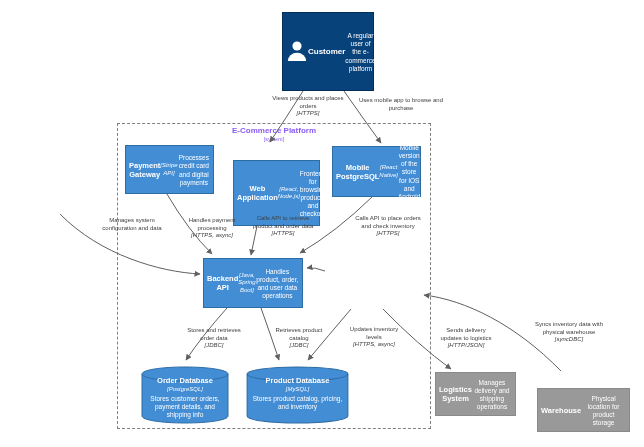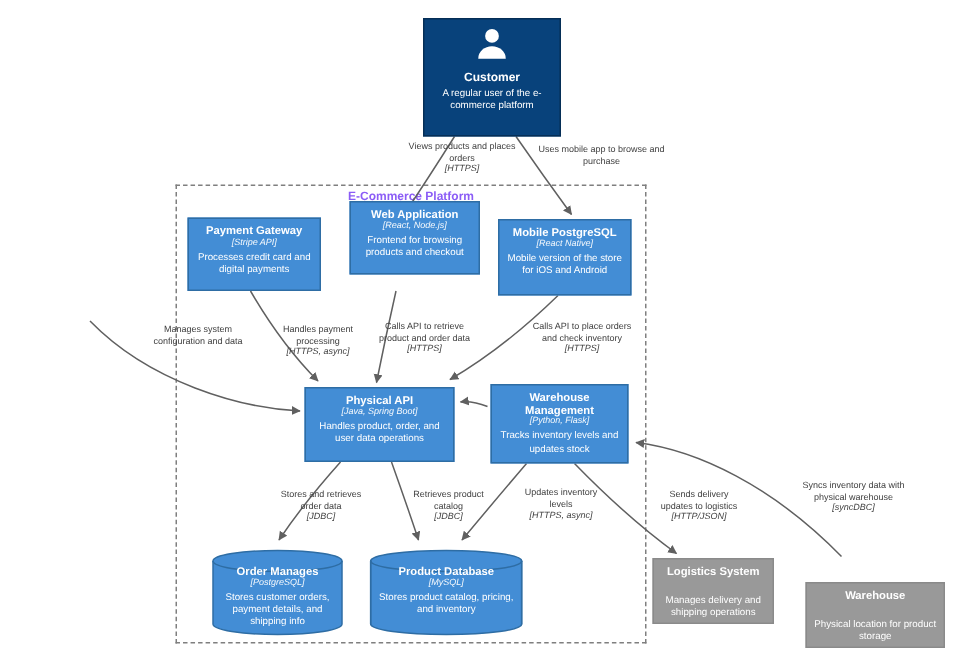--- a/index.html
+++ b/index.html
@@ -19,21 +19,21 @@
 
   .boundary{
     position:absolute;border:1px dashed #7f7f7f;box-sizing:border-box;
   }
   .boundary-label{position:absolute;left:0;right:0;top:3px;text-align:center;color:#8b5cf6;}
   .boundary-title{font-size:8px;font-weight:bold;line-height:1.1;}
   .boundary-sub{font-size:5.5px;line-height:1.1;}
 
   .node{
     position:absolute;box-sizing:border-box;color:#ffffff;text-align:center;
-    display:flex;flex-direction:column;align-items:center;justify-content:flex-start;
+    display:flex;flex-direction:row;align-items:center;justify-content:flex-start;
     padding:4px 3px 2px 3px;
   }
   .person{background:var(--person);border:1px solid var(--person_border);}
   .cnode{background:var(--container);border:1px solid var(--container_border);}
   .ext{background:var(--external);border:1px solid var(--external_border);justify-content:space-between;}
   .node-title{font-size:7.5px;font-weight:bold;line-height:1.15;}
   .node-tech{font-size:6px;font-style:italic;line-height:1.2;margin-bottom:2px;opacity:.95;}
   .node-desc{font-size:6.5px;line-height:1.25;}
   .person .node-title{font-size:8px;margin:2px 0 3px 0;}
   .person-icon-wrap{margin-top:1px;}
@@ -95,51 +95,46 @@
     <div class="node-desc">A regular user of the e-commerce platform</div>
   </div>
 
 
   <div class="node cnode" style="left:125px;top:145px;width:89px;height:49px;">
     <div class="node-title">Payment Gateway</div>
     <div class="node-tech">[Stripe API]</div>
     <div class="node-desc">Processes credit card and digital payments</div>
   </div>
 
-  <div class="node cnode" style="left:233px;top:134px;width:87px;height:49px;">
+  <div class="node cnode" style="left:233px;top:160px;width:87px;height:66px;">
     <div class="node-title">Web Application</div>
     <div class="node-tech">[React, Node.js]</div>
     <div class="node-desc">Frontend for browsing products and checkout</div>
   </div>
 
   <div class="node cnode" style="left:332px;top:146px;width:89px;height:51px;">
     <div class="node-title">Mobile PostgreSQL</div>
     <div class="node-tech">[React Native]</div>
     <div class="node-desc">Mobile version of the store for iOS and Android</div>
   </div>
 
   <div class="node cnode" style="left:203px;top:258px;width:100px;height:50px;">
-    <div class="node-title">Physical API</div>
+    <div class="node-title">Backend API</div>
     <div class="node-tech">[Java, Spring Boot]</div>
     <div class="node-desc">Handles product, order, and user data operations</div>
   </div>
 
-  <div class="node cnode" style="left:327px;top:256px;width:92px;height:53px;">
-    <div class="node-title">Warehouse Management</div>
-    <div class="node-tech">[Python, Flask]</div>
-    <div class="node-desc">Tracks inventory levels and updates stock</div>
-  </div>
 
   <div class="dbnode" style="left:141px;top:366px;width:88px;height:58px;">
     <svg class="db-svg" viewBox="0 0 88 58" preserveAspectRatio="none">
       <path class="db-shape" d="M1,8 C1,4 20,1 44,1 C68,1 87,4 87,8 L87,50 C87,54 68,57 44,57 C20,57 1,54 1,50 Z"></path>
       <path class="db-rim" d="M1,8 C1,12 20,15 44,15 C68,15 87,12 87,8"></path>
     </svg>
     <div class="db-text">
-      <div class="node-title">Order Manages</div>
+      <div class="node-title">Order Database</div>
       <div class="node-tech">[PostgreSQL]</div>
       <div class="node-desc">Stores customer orders, payment details, and shipping info</div>
     </div>
   </div>
 
   <div class="dbnode" style="left:246px;top:366px;width:103px;height:58px;">
     <svg class="db-svg" viewBox="0 0 88 58" preserveAspectRatio="none">
       <path class="db-shape" d="M1,8 C1,4 20,1 44,1 C68,1 87,4 87,8 L87,50 C87,54 68,57 44,57 C20,57 1,54 1,50 Z"></path>
       <path class="db-rim" d="M1,8 C1,12 20,15 44,15 C68,15 87,12 87,8"></path>
     </svg>

